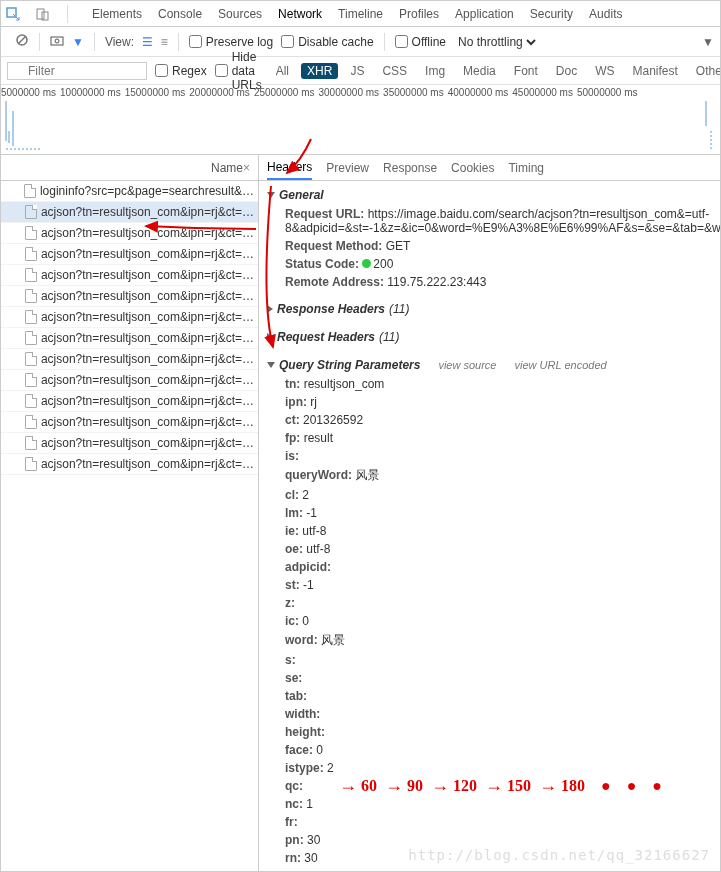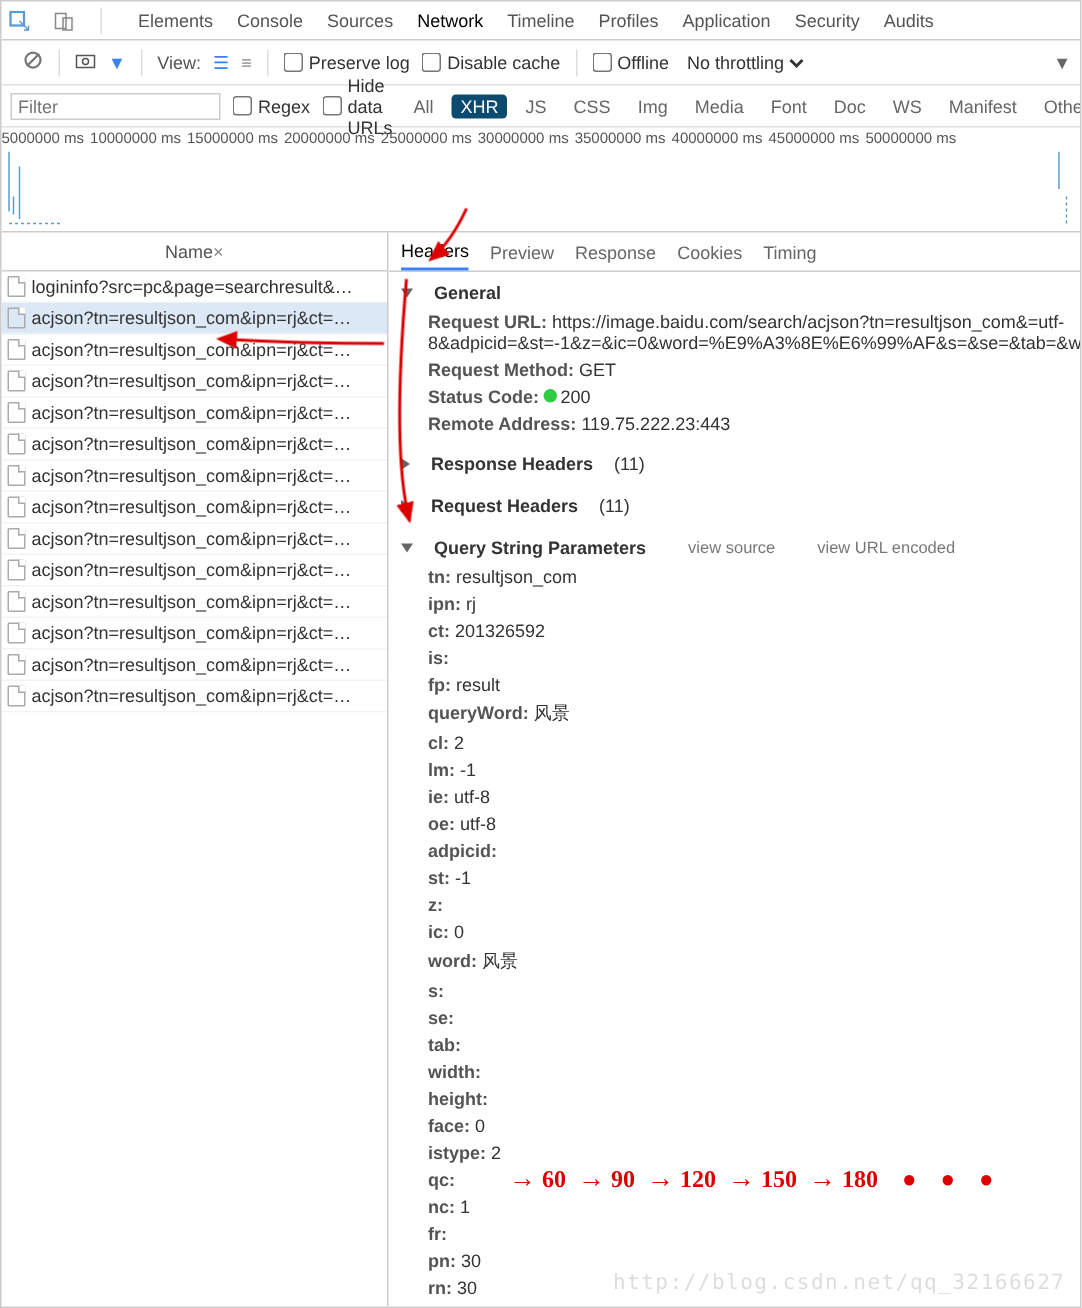--- a/index.html
+++ b/index.html
@@ -8,42 +8,42 @@
 .tabs-main .icon { width: 16px; height: 16px; display: inline-flex; align-items: center; justify-content: center; }
 .tab-item { padding: 4px 8px; color: #555; cursor: pointer; }
 .tab-item.active { color: #000; }
 .vsep { width: 1px; height: 18px; background: #ddd; margin: 0 2px; }
 .toolbar { display: flex; align-items: center; height: 30px; border-bottom: 1px solid #e0e0e0; padding: 0 6px; gap: 8px; }
 .toolbar .circle { width: 12px; height: 12px; border-radius: 50%; }
 .toolbar .label { color: #555; }
 .checkbox { display: inline-flex; align-items: center; gap: 4px; }
 .checkbox input { width: 13px; height: 13px; }
 .filterbar { display: flex; align-items: center; height: 28px; border-bottom: 1px solid #e0e0e0; padding: 0 6px; gap: 8px; }
-.filterbar input[type="text"] { width: 140px; height: 18px; border: 1px solid #ccc; padding: 0 4px; font-size: 12px; color: #888; }
+.filterbar input[type="text"] { width: 140px; height: 18px; border: 1px solid #ccc; padding: 0 20px; font-size: 12px; color: #888; }
 .pill { padding: 1px 6px; border-radius: 3px; color: #666; cursor: pointer; }
 .pill.active { background: #0c4a6e; color: #fff; }
 .filter-types { display: flex; gap: 6px; align-items: center; flex-wrap: nowrap; }
 .timeline { height: 70px; border-bottom: 1px solid #ccc; position: relative; overflow: hidden; }
 .timeline-ticks { display: flex; font-size: 10px; color: #555; padding-top: 2px; white-space: nowrap; }
 .timeline-ticks span { display: inline-block; padding-right: 4px; }
 .timeline-body { position: absolute; top: 16px; left: 0; right: 0; bottom: 0; }
 .content { display: flex; height: calc(100% - 26px - 30px - 28px - 70px); }
 .left-pane { width: 258px; border-right: 1px solid #ccc; overflow: hidden; }
-.name-header { display: flex; align-items: center; justify-content: center; height: 26px; border-bottom: 1px solid #ccc; padding: 0 8px; color: #555; }
+.name-header { display: flex; align-items: center; justify-content: flex-end; height: 26px; border-bottom: 1px solid #ccc; padding: 0 8px; color: #555; }
 .request-list { overflow: hidden; }
-.request-row { display: flex; align-items: center; height: 21px; padding: 0 4px; border-bottom: 1px solid #f3f3f3; color: #333; white-space: nowrap; overflow: hidden; cursor: pointer; gap: 4px; }
+.request-row { display: flex; align-items: center; height: 21px; padding: 0 4px; border-bottom: 1px solid #f3f3f3; color: #333; white-space: nowrap; overflow: hidden; cursor: pointer; gap: 4px; justify-content: flex-end; }
 .request-row.selected { background: #dce8f6; }
 .file-icon { width: 12px; height: 14px; border: 1px solid #aaa; border-radius: 1px; flex-shrink: 0; position: relative; }
 .file-icon::before { content: ""; position: absolute; top: -1px; right: -1px; width: 4px; height: 4px; border-left: 1px solid #aaa; border-bottom: 1px solid #aaa; background: #fff; }
 .right-pane { flex: 1; overflow: auto; position: relative; }
 .detail-tabs { display: flex; height: 26px; border-bottom: 1px solid #ccc; align-items: center; padding: 0 8px; gap: 14px; }
 .detail-tabs .dtab { color: #666; cursor: pointer; padding: 4px 0; }
 .detail-tabs .dtab.active { color: #000; border-bottom: 2px solid #3b82f6; }
 .section { padding: 4px 8px; }
-.section-header { display: flex; align-items: center; gap: 14px; font-weight: bold; color: #333; padding: 3px 0; cursor: pointer; }
+.section-header { display: flex; align-items: center; gap: 4px; font-weight: bold; color: #333; padding: 3px 0; cursor: pointer; font-style: italic; }
 .tri { display: inline-block; width: 0; height: 0; border-left: 4px solid transparent; border-right: 4px solid transparent; border-top: 6px solid #666; }
 .tri.closed { border-top: 4px solid transparent; border-bottom: 4px solid transparent; border-left: 6px solid #666; border-right: none; }
 .kv { padding: 2px 0 2px 18px; }
 .kv b { font-weight: bold; color: #545454; }
 .kv span { color: #333; }
 .status-dot { display: inline-block; width: 9px; height: 9px; background: #2ecc40; border-radius: 50%; margin-right: 2px; }
 .section-header .meta { font-weight: normal; color: #777; margin-left: 14px; font-size: 11px; }
 .annot { position: absolute; color: #d00; font-family: serif; font-size: 16px; pointer-events: none; }
 .arrow-right { color: #d00; font-size: 18px; }
 .watermark { position: absolute; bottom: 8px; right: 10px; color: #ddd; font-size: 14px; font-family: monospace; letter-spacing: 1px; }
@@ -260,22 +260,22 @@
       <div class="section-header">
         <span class="tri"></span>
           <span>Query String Parameters</span>
         <span class="meta">view source</span>
         <span class="meta">view URL encoded</span>
       </div>
       <div id="qp-list">
           <div class="kv"><b>tn:</b><span> resultjson_com</span></div>
           <div class="kv"><b>ipn:</b><span> rj</span></div>
           <div class="kv"><b>ct:</b><span> 201326592</span></div>
+          <div class="kv"><b>fp:</b><span> result</span></div>
           <div class="kv"><b>is:</b><span> </span></div>
-          <div class="kv"><b>fp:</b><span> result</span></div>
           <div class="kv"><b>queryWord:</b><span> 风景</span></div>
           <div class="kv"><b>cl:</b><span> 2</span></div>
           <div class="kv"><b>lm:</b><span> -1</span></div>
           <div class="kv"><b>ie:</b><span> utf-8</span></div>
           <div class="kv"><b>oe:</b><span> utf-8</span></div>
           <div class="kv"><b>adpicid:</b><span> </span></div>
           <div class="kv"><b>st:</b><span> -1</span></div>
           <div class="kv"><b>z:</b><span> </span></div>
           <div class="kv"><b>ic:</b><span> 0</span></div>
           <div class="kv"><b>word:</b><span> 风景</span></div>

